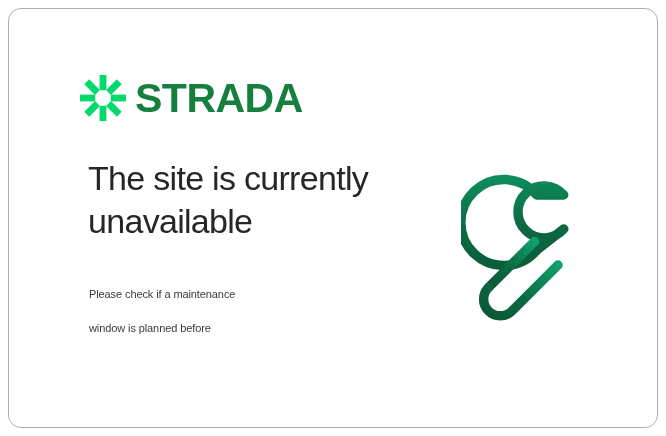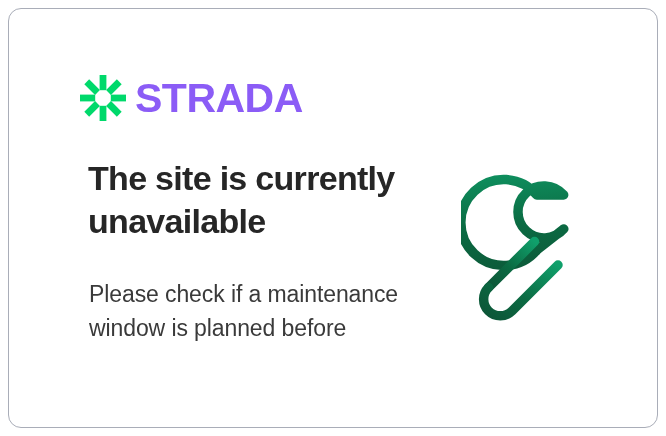--- a/index.html
+++ b/index.html
@@ -51,48 +51,48 @@
     display: block;
     flex: none;
   }
   .brand-word {
     display: block;
     font-family: "Liberation Sans", sans-serif;
     font-size: 41px;
     line-height: 1;
     font-weight: 700;
     letter-spacing: -0.5px;
-    color: #8b5cf6;
+    color: #15803d;
     white-space: nowrap;
   }
 
   
   .headline {
     position: absolute;
     left: 79px;
     top: 148px;
     width: 360px;
     margin: 0;
     font-family: "Liberation Sans", sans-serif;
     font-size: 34px;
     line-height: 43px;
-    font-weight: 700;
+    font-weight: 400;
     letter-spacing: -0.7px;
     color: #262626;
   }
 
   
   .body-copy {
     position: absolute;
     left: 80px;
     top: 268px;
     width: 320px;
     margin: 0;
     font-family: "Liberation Sans", sans-serif;
-    font-size: 23px;
+    font-size: 11px;
     line-height: 34px;
     font-weight: 400;
     letter-spacing: -0.1px;
     color: #3a3a3a;
   }
   .body-copy .line {
     display: block;
     white-space: nowrap;
   }
 

